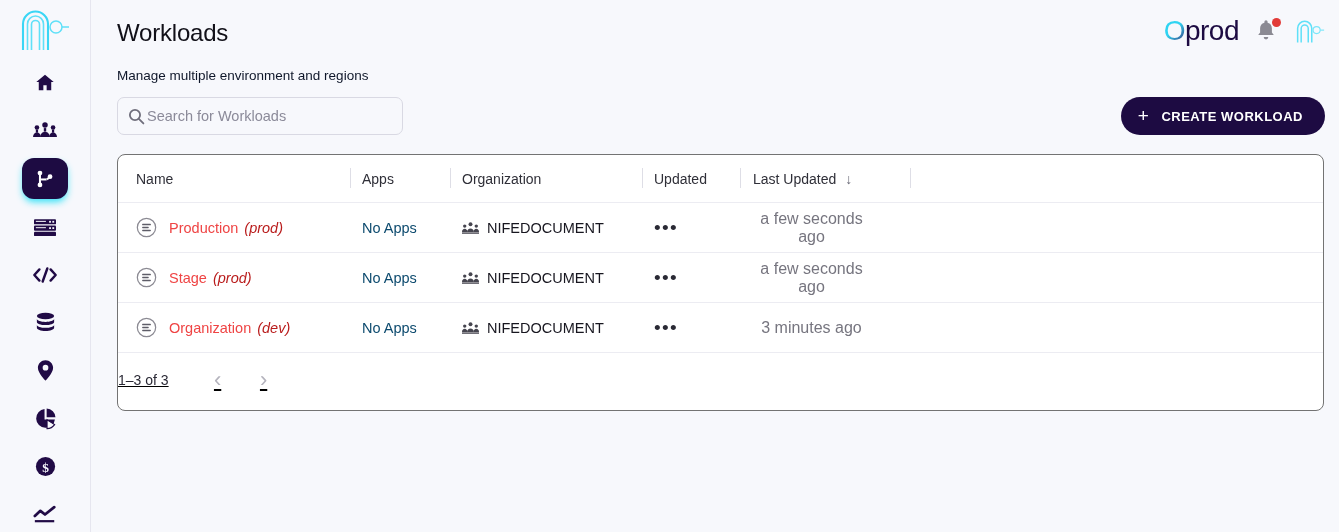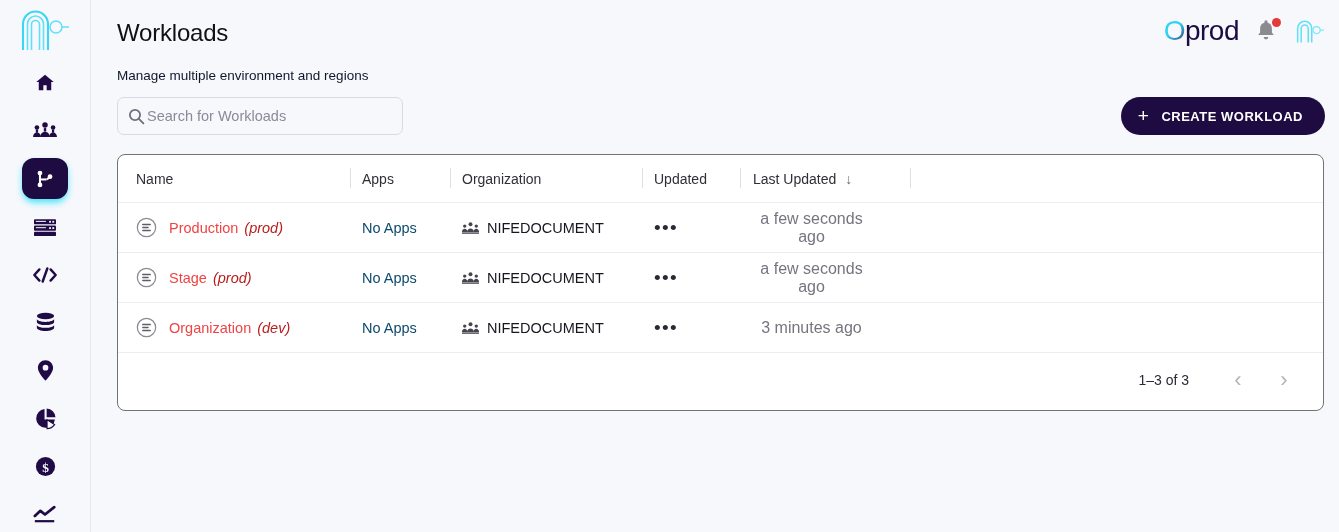--- a/index.html
+++ b/index.html
@@ -160,22 +160,22 @@
   .org-icon { margin-right: 8px; display: flex; }
   .org-text { color: #17161f; font-size: 14.5px; }
   .cell-actions { padding-left: 12px; }
   .dots { color: #2a2935; font-size: 19px; letter-spacing: 1.4px; cursor: pointer; line-height: 1; }
   .cell-updated { padding-left: 13px; color: #76757f; font-size: 16px; text-align: center; padding-right: 40px; }
 
   
   #table-footer {
     position: absolute; left: 0; bottom: 0;
     width: 100%; height: 60px;
-    display: flex; align-items: center; justify-content: flex-end;
-    padding-right: 20px; gap: 8px;
+    display: flex; align-items: center; justify-content: flex-start;
+    padding-right: 20px; gap: 8px; text-decoration: underline;
   }
   #page-count { font-size: 14px; color: #2a2935; margin-right: 22px; }
   .pager-btn {
     width: 38px; height: 38px; border-radius: 50%;
     display: flex; align-items: center; justify-content: center;
     color: #b4b3bd; font-size: 22px; cursor: pointer;
     background: transparent; border: none;
     font-family: "Liberation Sans", sans-serif;
   }
 </style>

